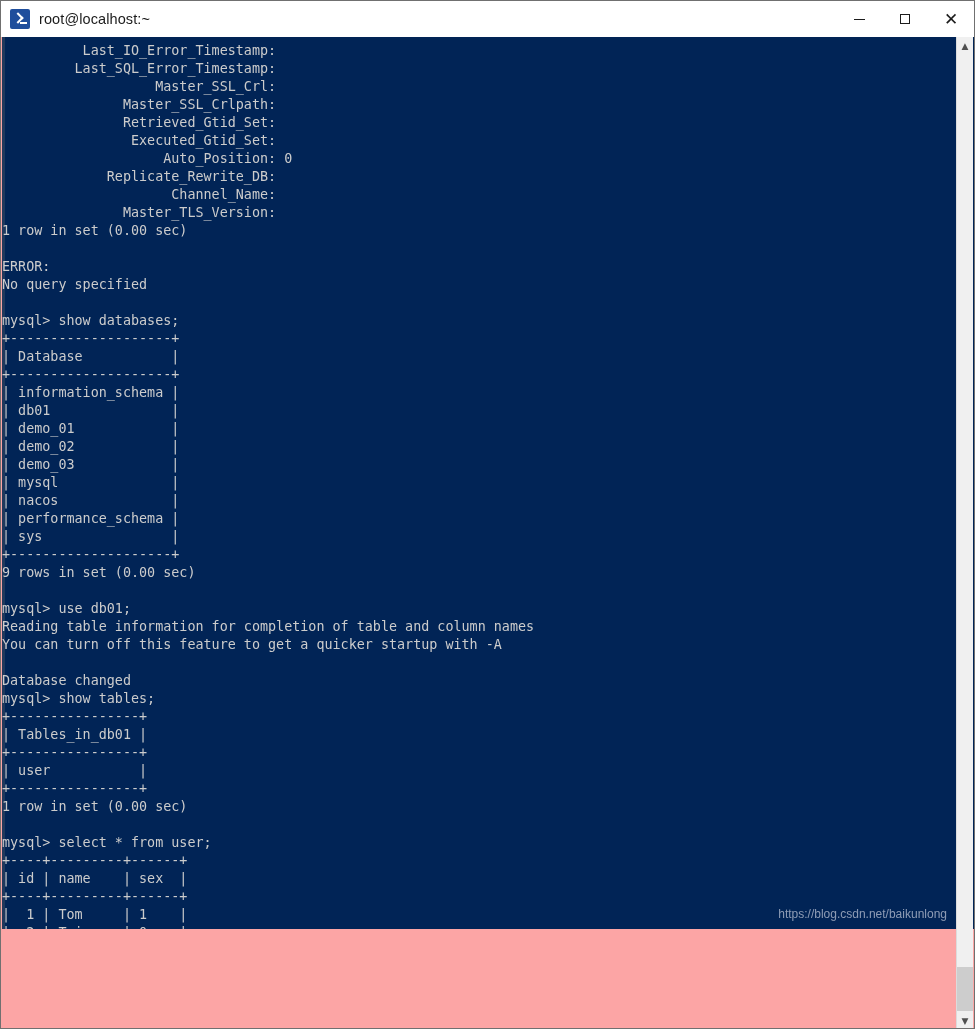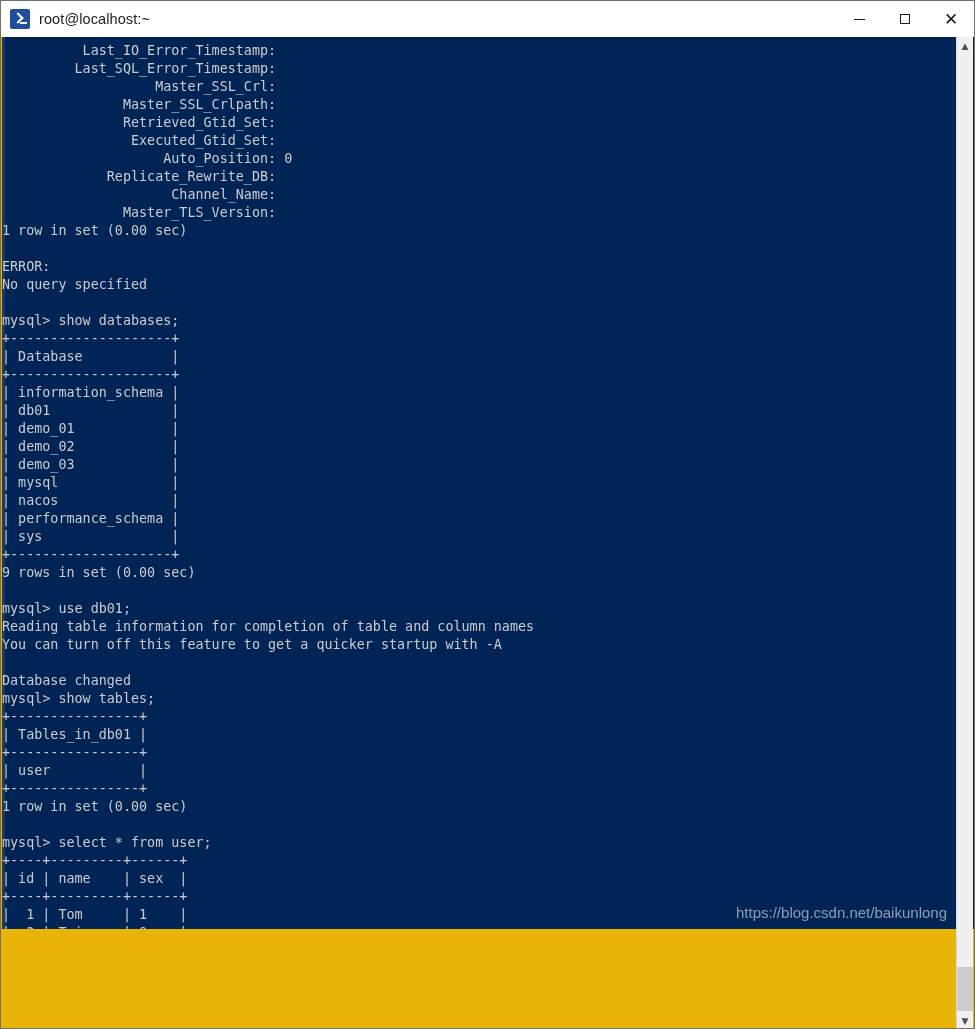--- a/index.html
+++ b/index.html
@@ -14,21 +14,21 @@
     font-family: "Liberation Sans", sans-serif;
   }
 
   
   #window {
     position: relative;
     width: 975px;
     height: 1029px;
     box-sizing: border-box;
     border: 1px solid #707070;
-    background: #eab308;
+    background: #fca5a5;
     overflow: hidden;
   }
 
   
   #overlap-sheet {
     position: absolute;
     left: 46px;
     top: 0px;
     width: 415px;
     height: 9px;
@@ -152,21 +152,21 @@
     background: #3a4a63;
     opacity: 0.55;
   }
 
   
   #watermark {
     position: absolute;
     right: 27px;
     bottom: 8px;
     color: #9aa6bd;
-    font-size: 15px;
+    font-size: 12px;
     font-family: "Liberation Sans", sans-serif;
     white-space: nowrap;
     opacity: 0.92;
   }
 
   
   #scrollbar {
     position: absolute;
     right: 1px;
     top: 36px;

